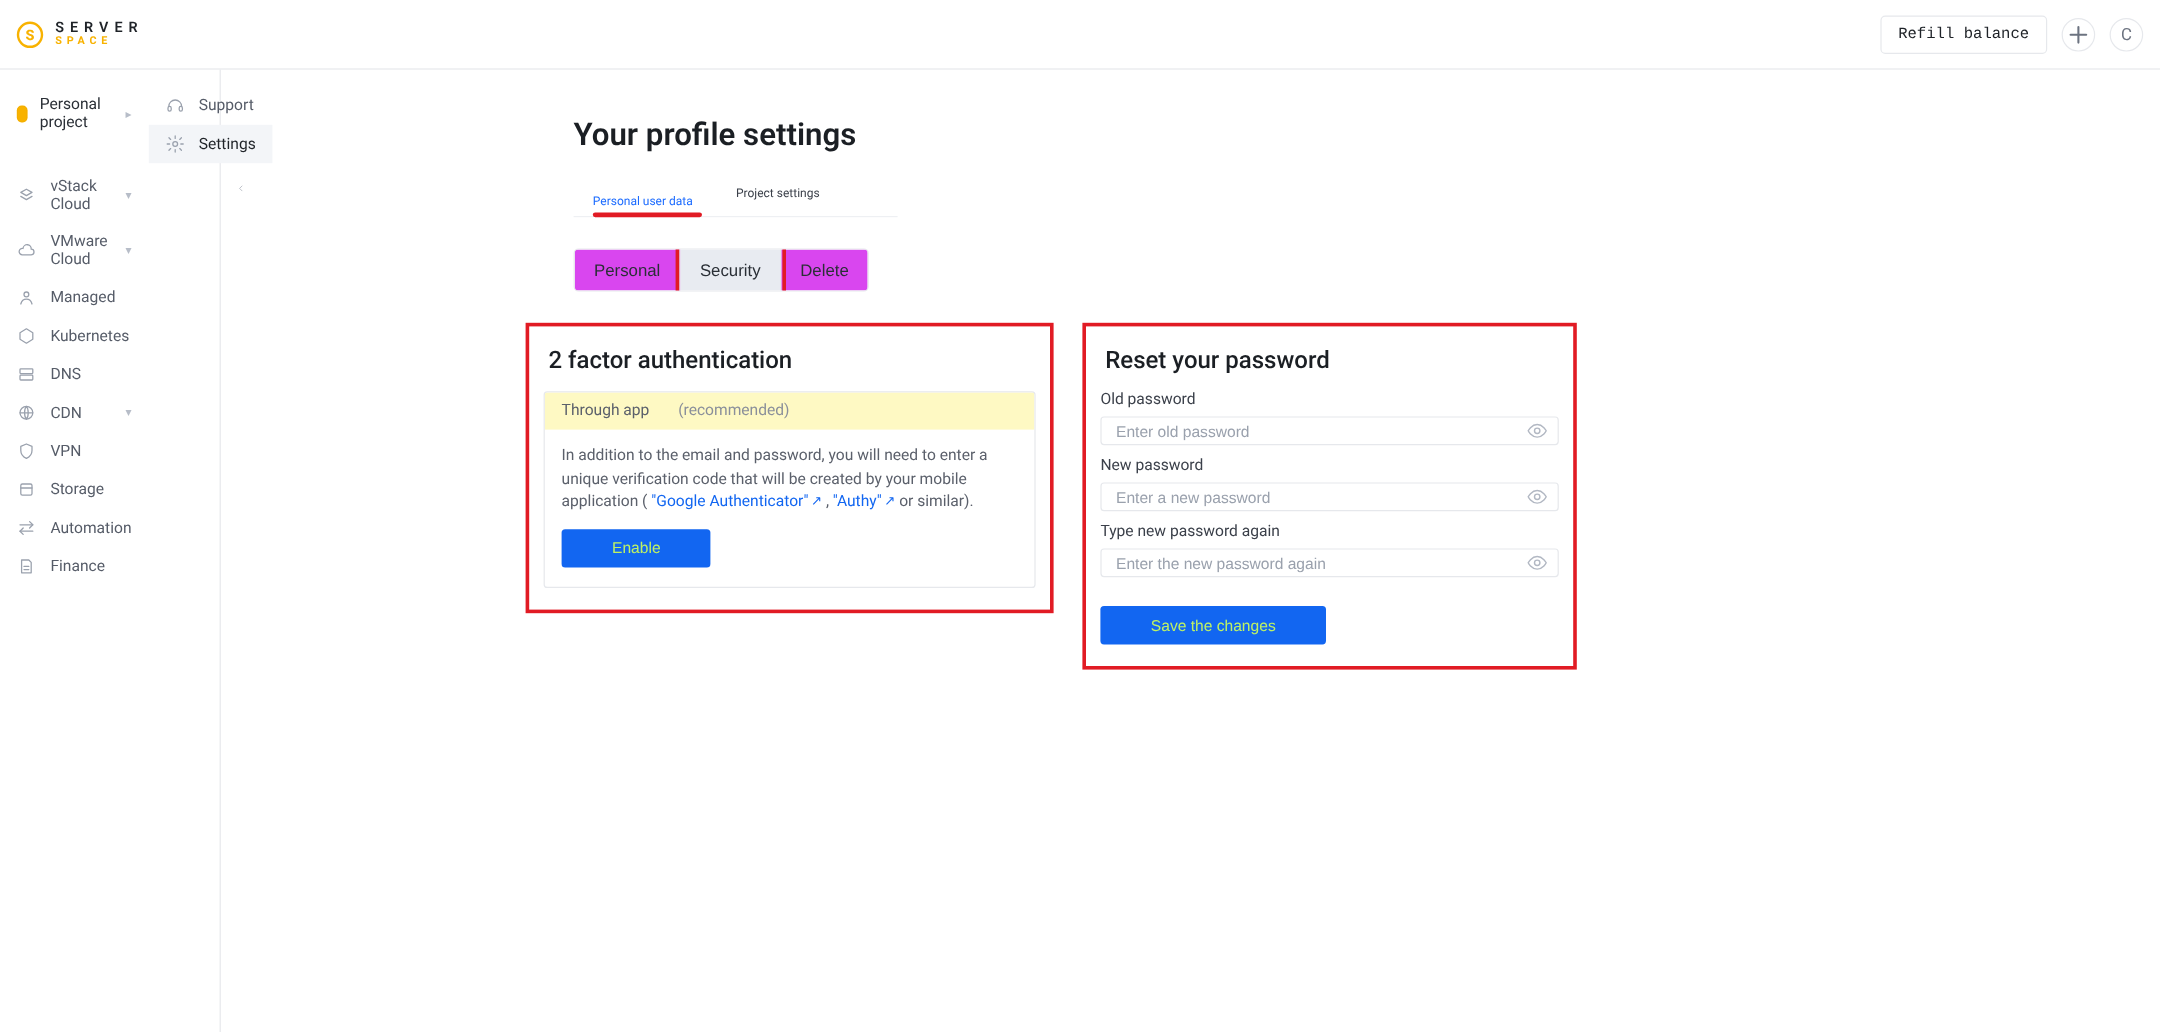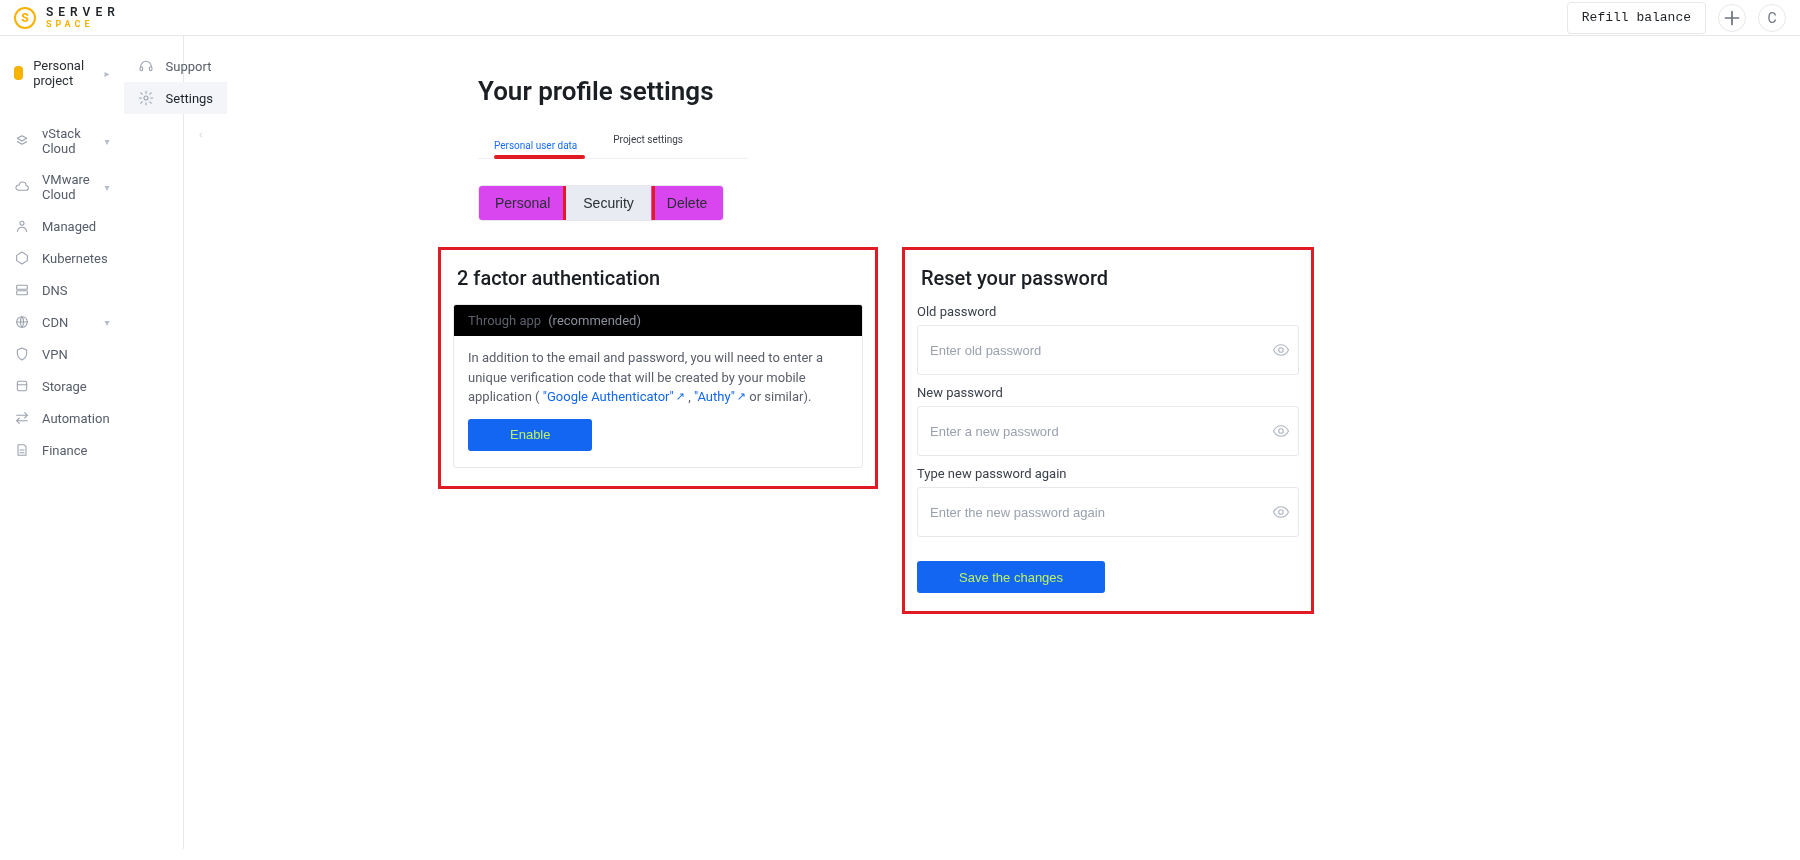--- a/index.html
+++ b/index.html
@@ -19,21 +19,21 @@
   body{
     width:1800px;height:860px;
     font-family: -apple-system,BlinkMacSystemFont,"Segoe UI",Roboto,Arial,sans-serif;
     color:var(--text);
     background:var(--bg);
     overflow:hidden;
   }
 
   
   .topbar{
-    height:36px;
+    height:58px;
     border-bottom:1px solid var(--border);
     display:flex;align-items:center;justify-content:space-between;
     padding:0 14px 0 14px;
   }
   .brand{display:flex;align-items:center;gap:8px;}
   .brand-logo{
     width:22px;height:22px;border-radius:50%;
     border:2px solid var(--gold);
     position:relative;
     display:inline-flex;align-items:center;justify-content:center;
@@ -114,36 +114,36 @@
   
   .panels{display:flex;gap:24px;margin-top:26px;align-items:flex-start;}
   .panel{border:3px solid var(--red-hl);padding:10px 12px 18px 12px;}
   .panel.left{width:440px;margin-left:-40px;}
   .panel.right{width:412px;}
 
   .panel h2{font-size:20px;font-weight:500;margin:6px 4px 14px 4px;color:#1b1f24;}
 
   .card{border:1px solid var(--border);border-radius:3px;overflow:hidden;background:#fff;}
   .card-head{
-    background:#000000;color:#5b606b;font-size:13px;padding:8px 14px;display:flex;gap:7px;align-items:center;
+    background:#fef9c3;color:#5b606b;font-size:13px;padding:8px 14px;display:flex;gap:24px;align-items:center;
   }
   .card-head .rec{color:#8a8f9a;}
   .card-body{padding:12px 14px 16px 14px;font-size:13px;color:#5b606b;line-height:1.5;}
   .card-body a{color:#1266f1;text-decoration:none;}
   .ext{display:inline-block;margin-left:2px;color:#1266f1;font-size:11px;transform:translateY(-1px);}
   .btn-primary{
     background:var(--blue);border:none;color:#bef264;height:32px;padding:0 42px;border-radius:3px;
     font-size:13px;cursor:pointer;margin-top:12px;
   }
 
   
   .field-label{font-size:13px;color:#3b404a;margin:6px 0 6px 0;}
   .input-wrap{position:relative;margin-bottom:10px;}
   .input-wrap input{
-    width:100%;height:50px;border:1px solid var(--border);border-radius:3px;padding:0 36px 0 12px;
+    width:100%;height:24px;border:1px solid var(--border);border-radius:3px;padding:0 36px 0 12px;
     font-size:13px;color:#1f2328;outline:none;background:#fff;
   }
   .input-wrap input::placeholder{color:#9aa1ad;}
   .eye{
     position:absolute;right:8px;top:50%;transform:translateY(-50%);
     width:20px;height:20px;display:inline-flex;align-items:center;justify-content:center;color:#b2b8c3;cursor:pointer;
   }
   .eye svg{width:18px;height:18px;}
 
   

